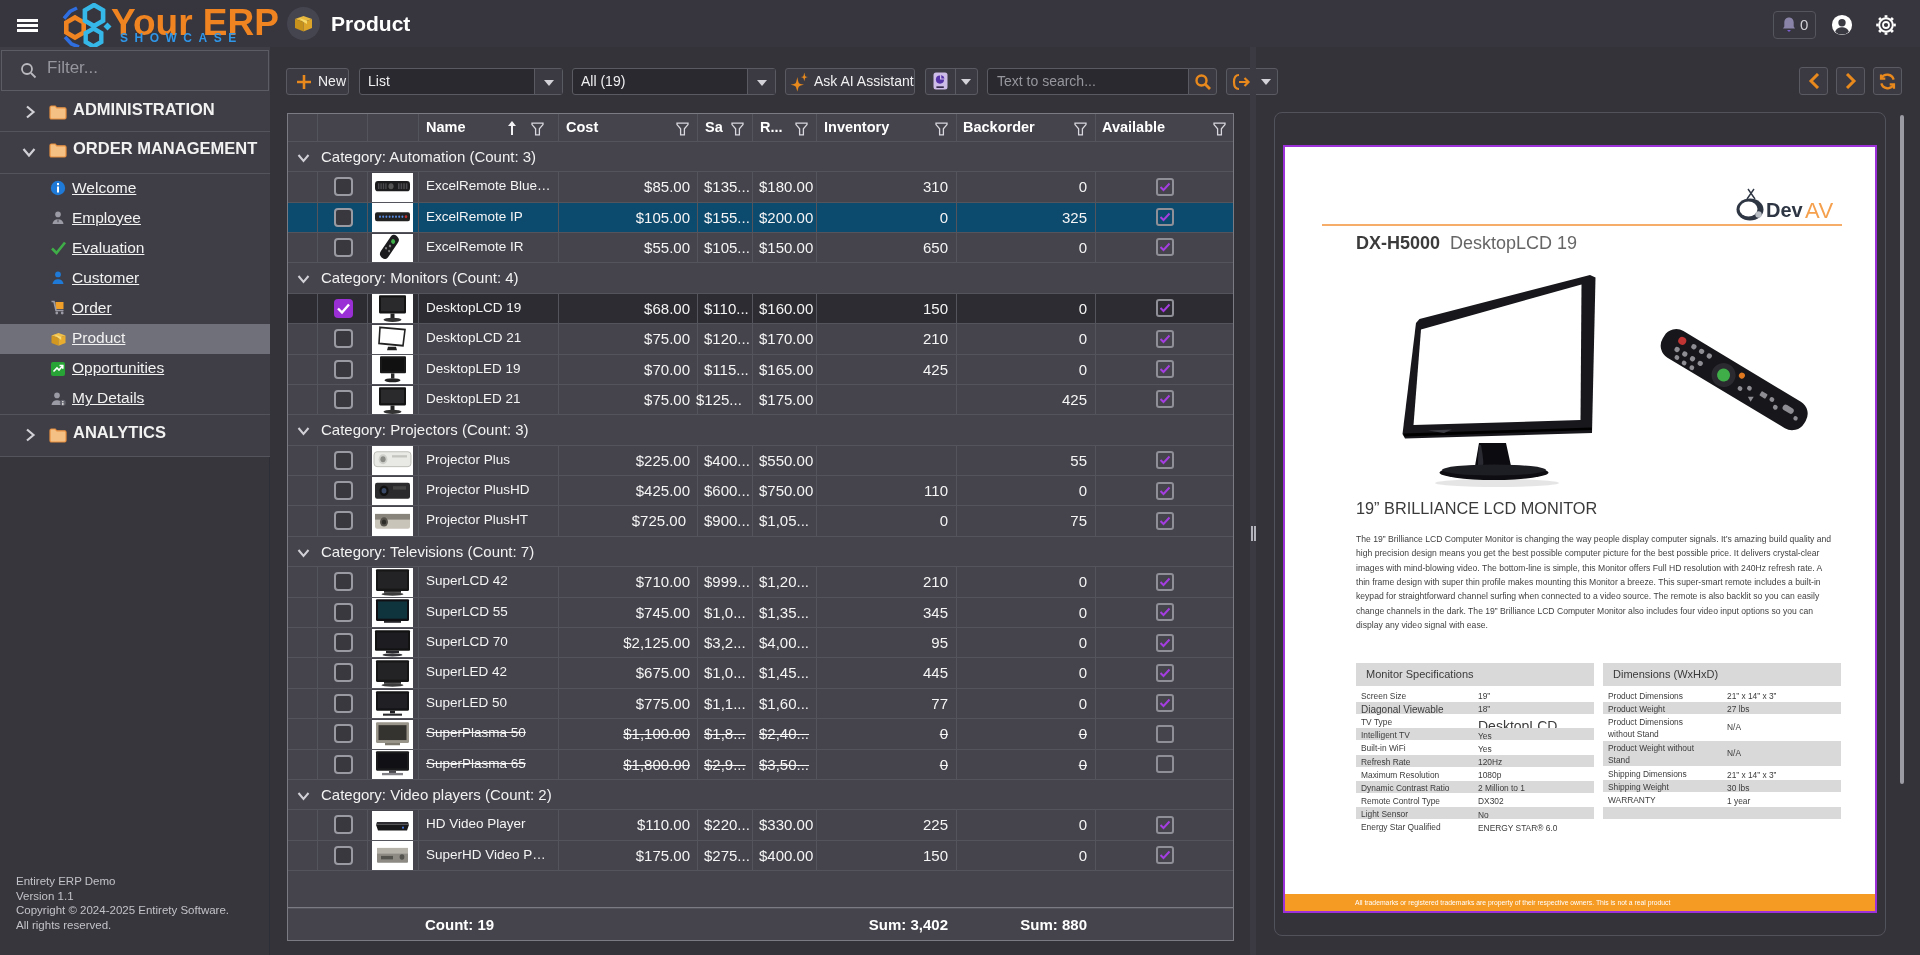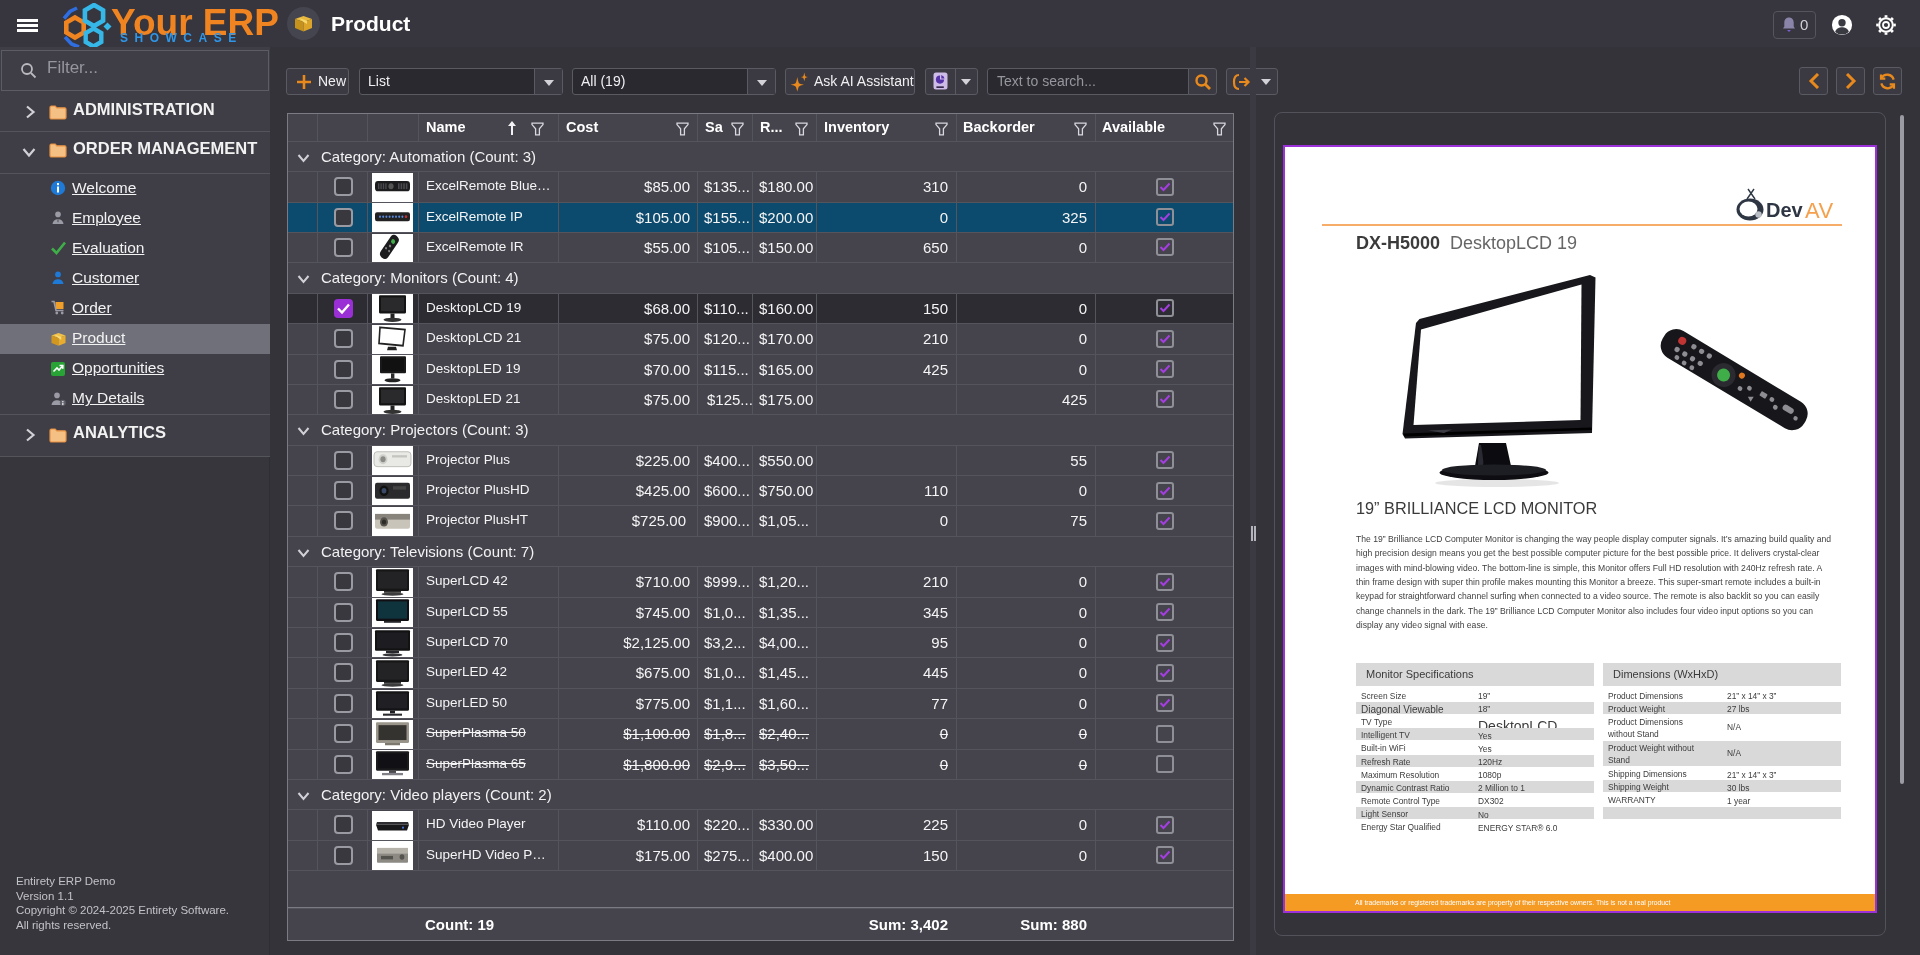--- a/index.html
+++ b/index.html
@@ -498,21 +498,21 @@
       <div style="position:absolute;left:807px;top:0;width:1px;height:100%;background:#54545d"></div>
       <div class="cbox" style="left:46px"></div>
       <div class="thumb" style="left:84px"><svg width="41" height="28.7" viewBox="0 0 41 25" preserveAspectRatio="none">
           <rect x="7" y="1" width="27" height="16" rx="1" fill="#141414"></rect>
           <rect x="9" y="3" width="23" height="12" fill="#2a2a2c"></rect>
           <rect x="18.5" y="17" width="4" height="4" fill="#222"></rect>
           <ellipse cx="20.5" cy="22.5" rx="9" ry="1.8" fill="#333"></ellipse>
         </svg></div>
       <div class="rtxt" style="left:138px;width:128px;font-size:13.5px;overflow:hidden;">DesktopLED 21</div>
       <div class="rtxt" style="left:278px;width:124px;text-align:right;">$75.00</div>
-      <div class="rtxt" style="left:419px;width:45px;">$125...</div>
+      <div class="rtxt" style="left:408px;width:45px;">$125...</div>
       <div class="rtxt" style="left:471px;width:54px;">$175.00</div>
       <div class="rtxt" style="left:536px;width:124px;text-align:right;"></div>
       <div class="rtxt" style="left:675px;width:124px;text-align:right;">425</div>
       <div class="avbox" style="left:868px"><svg width="14" height="14" viewBox="0 0 14 14">
           <path d="M2.5 7 L5.5 10 L11.5 3.5" stroke="#a43ee0" stroke-width="2" fill="none"></path>
         </svg></div>
     </div>
 <div class="catrow">
       <svg width="13" height="10" viewBox="0 0 13 10" style="position:absolute;left:9px;top:11px">
         <path d="M1.5 2 L6.5 8 L11.5 2" stroke="#d0d0d6" stroke-width="2" fill="none"></path>

